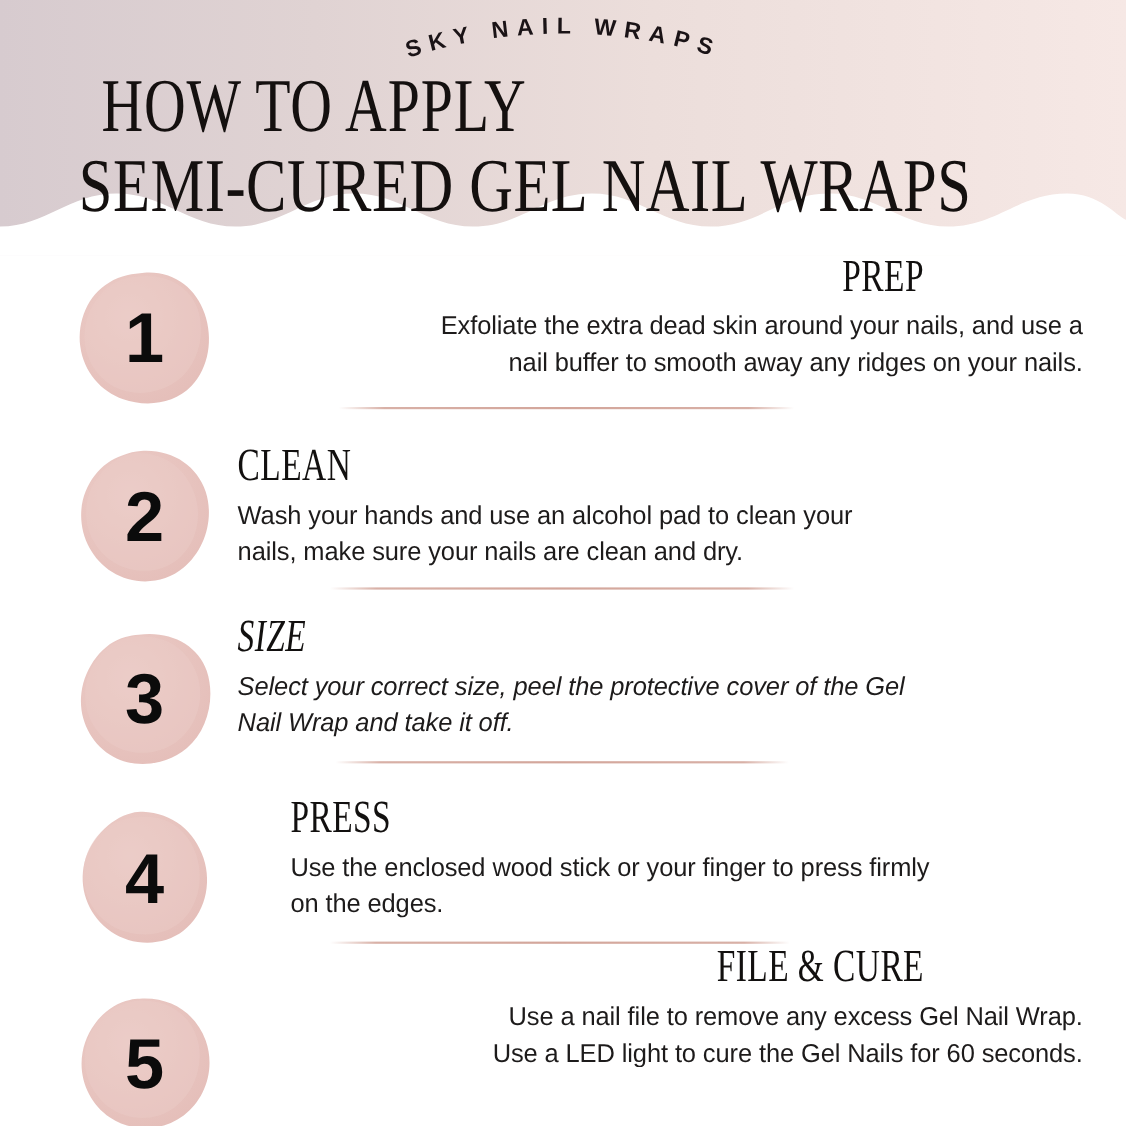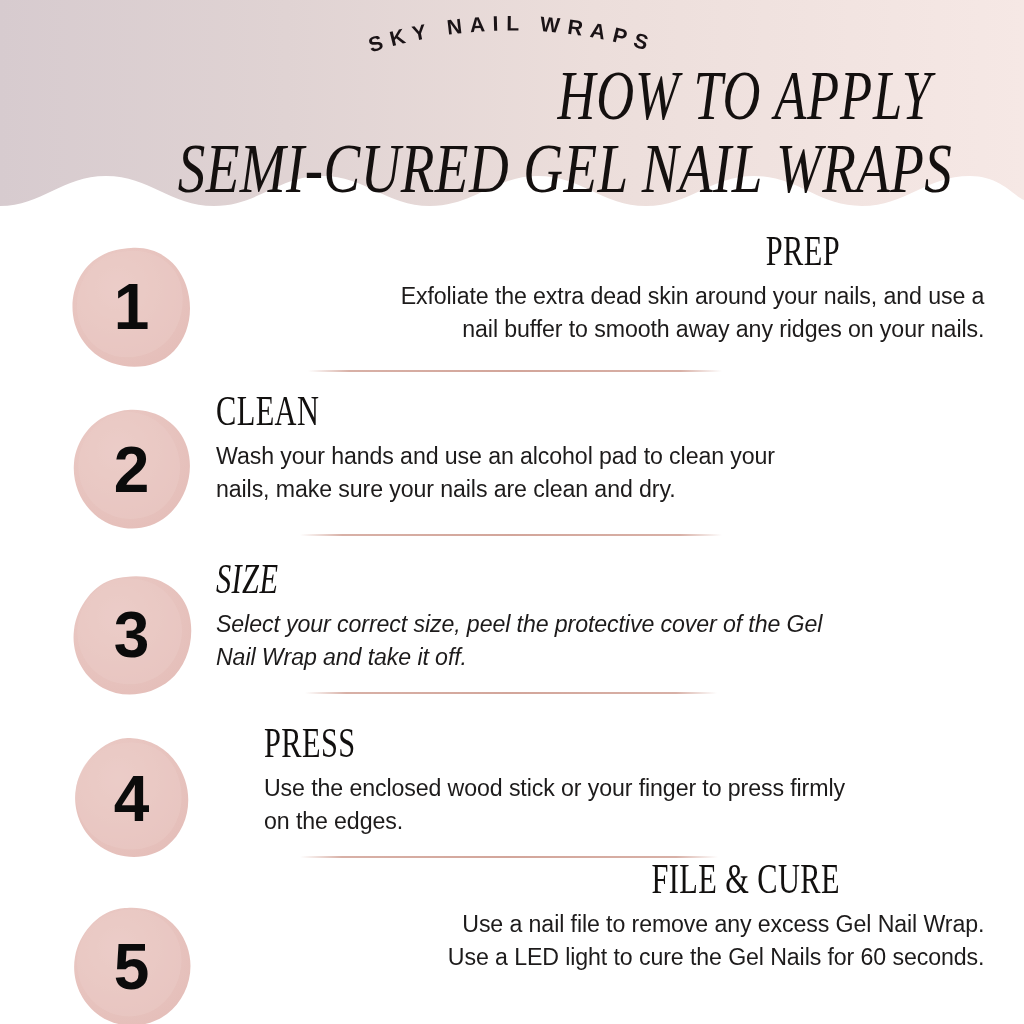--- a/index.html
+++ b/index.html
@@ -44,22 +44,21 @@
     font-size:21px;
     font-weight:700;
     letter-spacing:7.5px;
     fill:#1a1316;
   }
 
   .title-block {
     position:absolute;
     top:64px; left:0;
     width:1024px;
-    text-align:right;
-    font-style:italic;
+    text-align:left;
   }
   .title-line {
     font-family:"Liberation Serif", serif;
     color:#14100f;
     font-weight:400;
     line-height:1.0;
     white-space:nowrap;
     transform-origin:center center;
   }
   .title-line-1 {
@@ -223,21 +222,21 @@
               <radialGradient id="blobGrad1" cx="38%" cy="34%" r="78%">
                 <stop offset="0%" stop-color="#eccdc8"></stop>
                 <stop offset="100%" stop-color="#e4bdb8"></stop>
               </radialGradient>
             </defs>
             <path d="M62,3 C90,1 113,16 121,40 C129,65 120,93 101,109 C82,125 55,125 36,113 C17,101 6,79 8,56 C10,33 26,13 45,7 C51,5 57,3 62,3 Z" fill="url(#blobGrad1)"></path>
             <path d="M64,2 C91,3 111,20 119,44 C127,68 120,95 101,110 C82,125 54,124 35,111 C16,98 6,75 10,52 C14,29 33,8 54,3 C57,2 61,2 64,2 Z" fill="#eccdc8" opacity="0.45" transform="translate(4,3) scale(0.9)"></path>
           </svg>
           <div class="blob-num">2</div>
         </div>
-        <div class="step-text" style="top: 160px;">
+        <div class="step-text" style="top: 172px;">
           <div class="step-title">CLEAN</div>
           <div class="step-body">
             <span class="bline">Wash your hands and use an alcohol pad to clean your</span>
             <span class="bline">nails, make sure your nails are clean and dry.</span>
           </div>
         </div>
         <div class="divider" style="top: 302px; left: 300px; width: 422px;"></div>
       </div>
       <div class="step" style="top: 0px;">
         <div class="blob-holder" style="top: 340px;">

